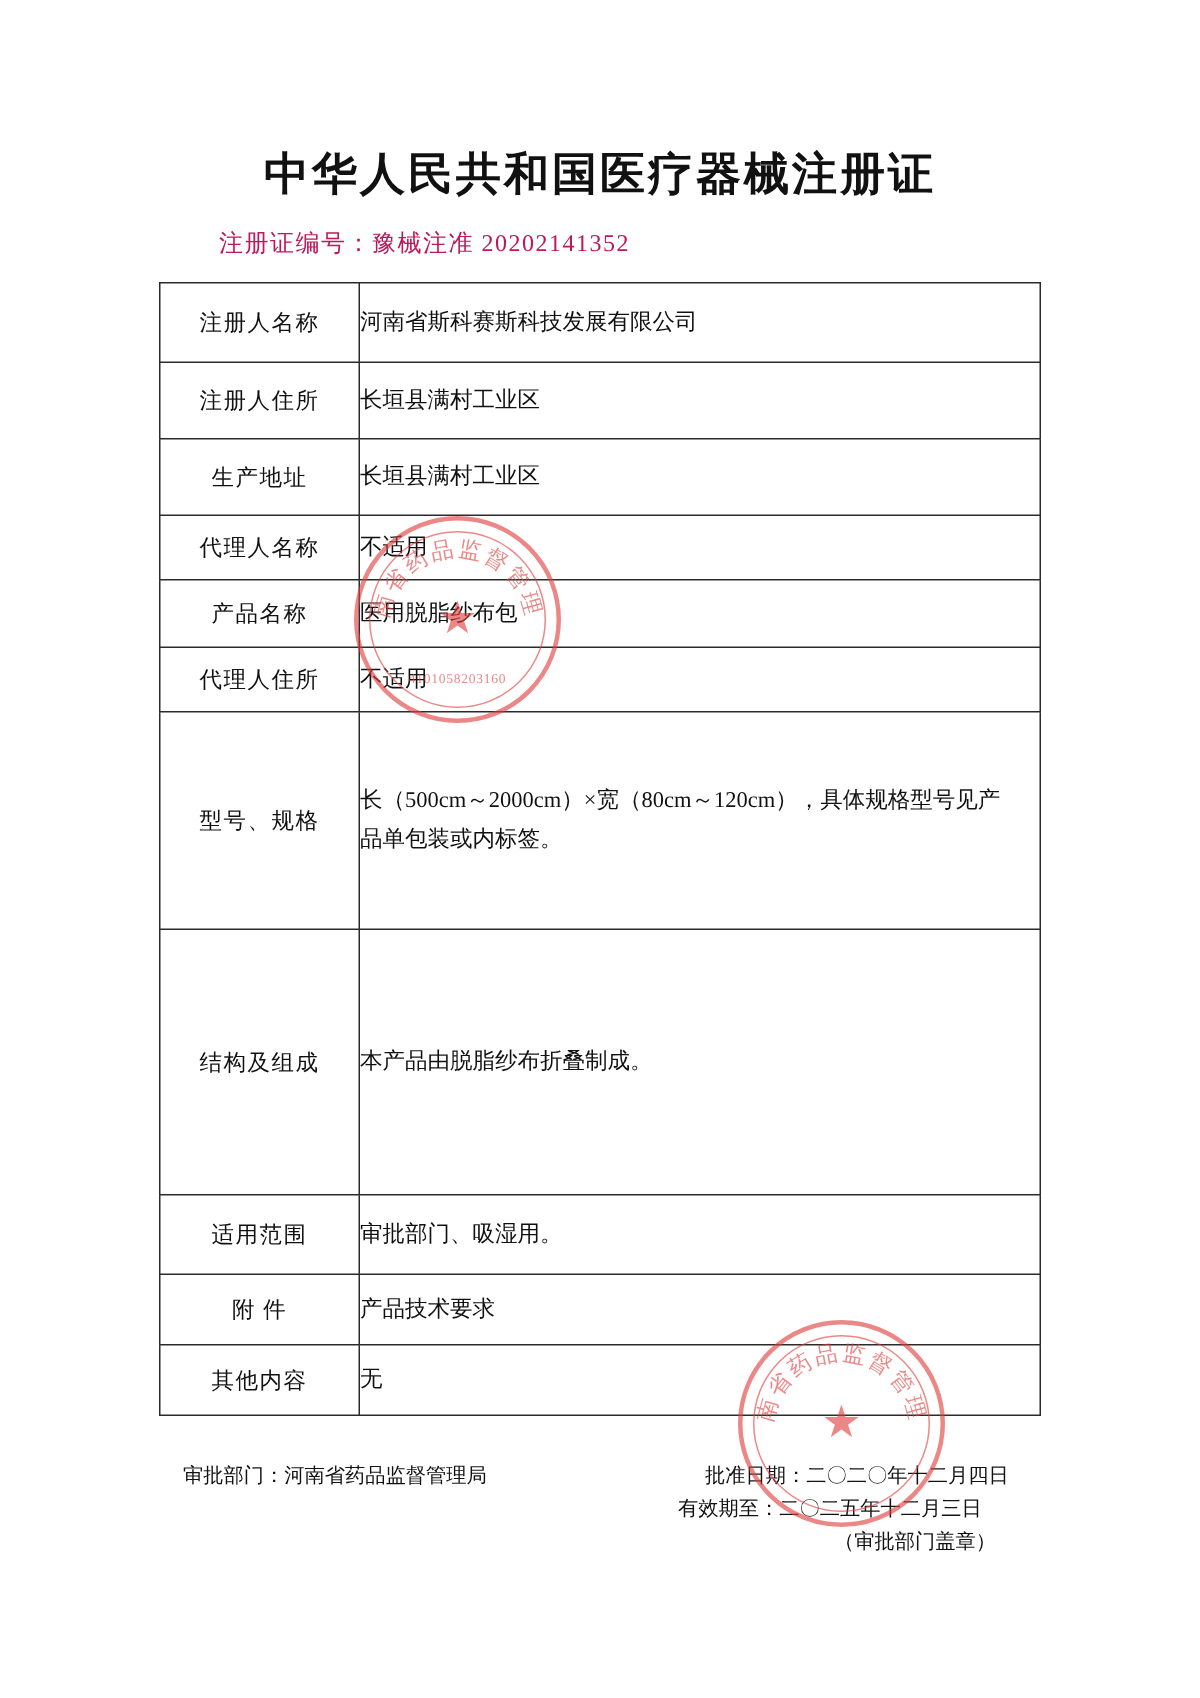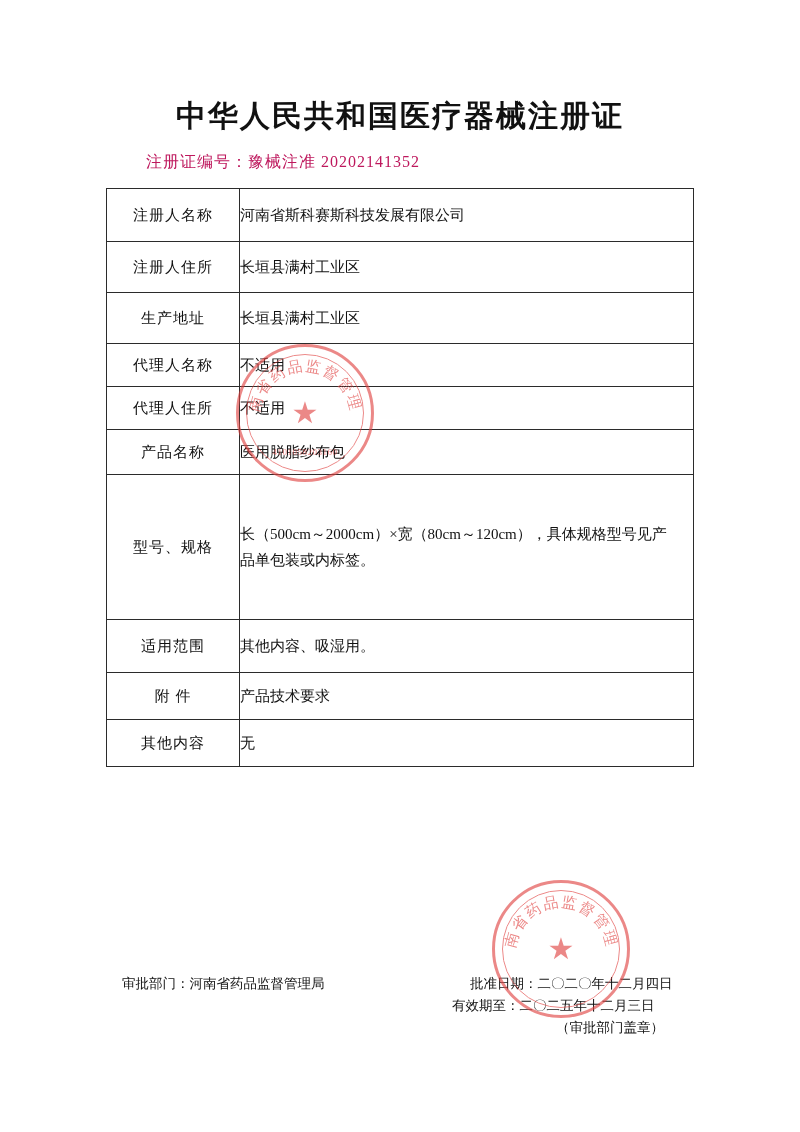--- a/index.html
+++ b/index.html
@@ -186,34 +186,38 @@
       </tr>
       <tr>
         <td class="label sp2" style="height:50px;">生产地址</td>
         <td class="value">长垣县满村工业区</td>
       </tr>
       <tr>
         <td class="label" style="height:42px;">代理人名称</td>
         <td class="value">不适用</td>
       </tr>
       <tr>
+        <td class="label sp2" style="height:44px;">产品名称</td>
+        <td class="value">医用脱脂纱布包</td>
+      </tr>
+      <tr>
         <td class="label" style="height:42px;">代理人住所</td>
         <td class="value">不适用</td>
       </tr>
       <tr>
-        <td class="label sp2" style="height:44px;">产品名称</td>
-        <td class="value">医用脱脂纱布包</td>
-      </tr>
-      <tr>
         <td class="label sp2" style="height:144px;">型号、规格</td>
         <td class="value" style="padding-right:18px;">长（500cm～2000cm）×宽（80cm～120cm），具体规格型号见产品单包装或内标签。</td>
       </tr>
       <tr>
+        <td class="label sp2" style="height:176px;">结构及组成</td>
+        <td class="value">本产品由脱脂纱布折叠制成。</td>
+      </tr>
+      <tr>
         <td class="label sp2" style="height:52px;">适用范围</td>
-        <td class="value">其他内容、吸湿用。</td>
+        <td class="value">审批部门、吸湿用。</td>
       </tr>
       <tr>
         <td class="label sp3" style="height:46px;">附 件</td>
         <td class="value">产品技术要求</td>
       </tr>
       <tr>
         <td class="label sp2" style="height:46px;">其他内容</td>
         <td class="value">无</td>
       </tr>
     </tbody>

